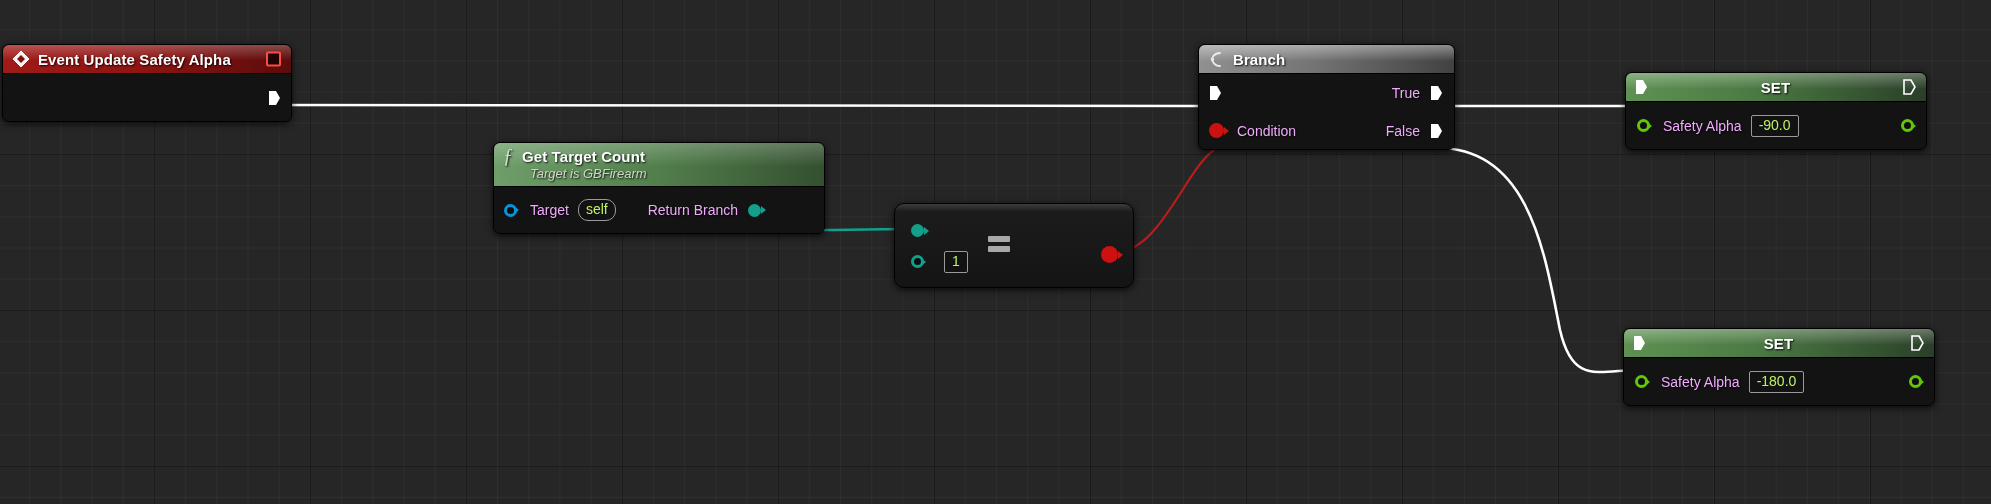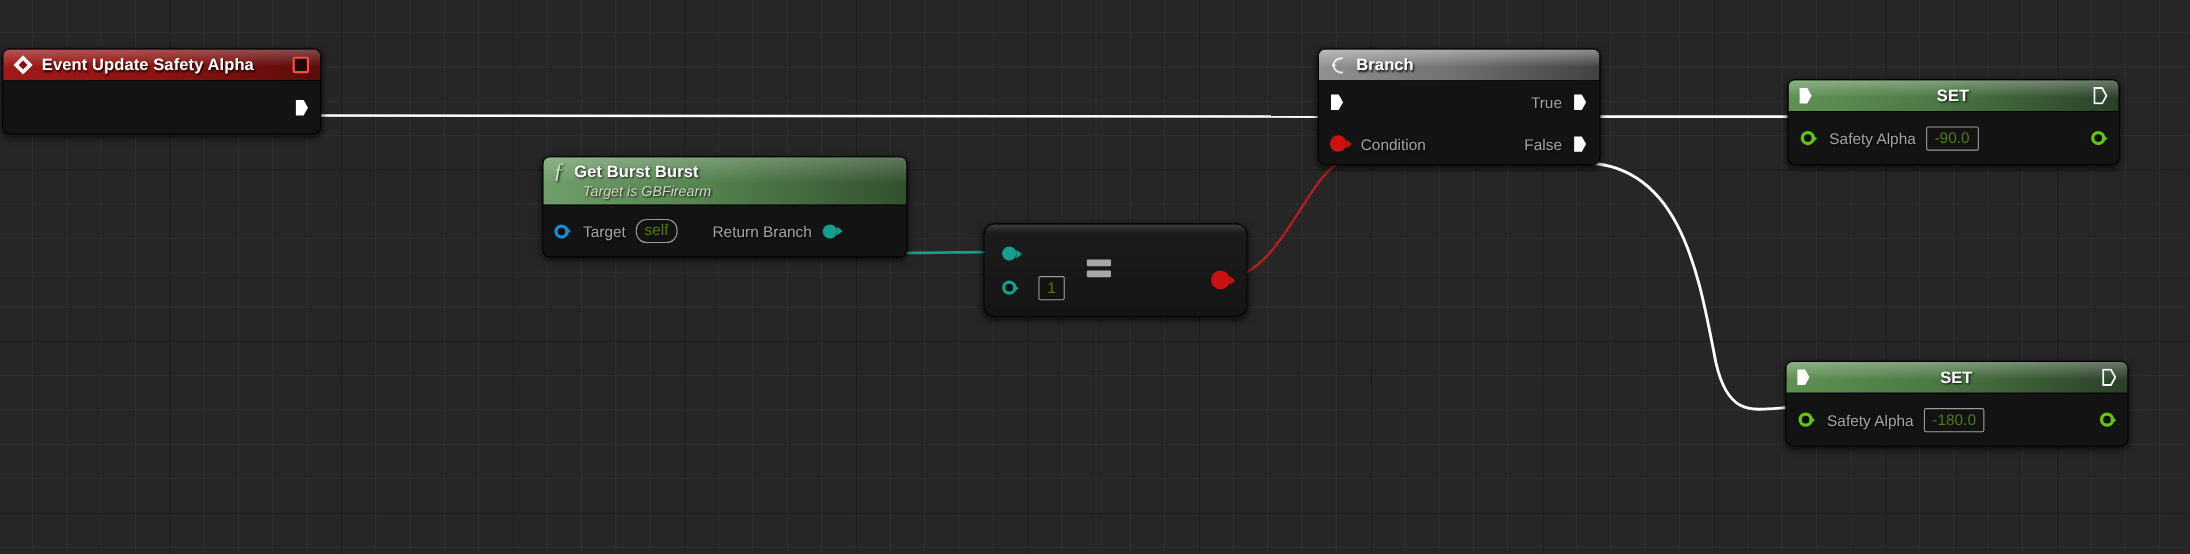--- a/index.html
+++ b/index.html
@@ -96,21 +96,21 @@
   }
 
   
   .row {
     position: relative;
     display: flex;
     align-items: center;
     height: 32px;
   }
   .row-label {
-    color: #a3a3a3;
+    color: #f0abfc;
     font-size: 14px;
     text-shadow: 1px 1px 2px rgba(0,0,0,0.9);
     white-space: nowrap;
   }
 
   
   .exec-pin {
     width: 13px; height: 16px;
     display: inline-block;
     flex: none;
@@ -133,21 +133,21 @@
   .pin-filled { background: currentColor; }
   .pin-hollow {
     background: #0d0d0d;
     border: 3px solid currentColor;
   }
 
   
   .valbox {
     border: 1px solid #9a9a9a;
     background: #121212;
-    color: #4d7c0f;
+    color: #bef264;
     font-size: 14px;
     padding: 1px 7px 2px;
     border-radius: 2px;
     line-height: 17px;
     white-space: nowrap;
   }
 
   
   .delegate-pin {
     width: 15px; height: 15px;
@@ -212,21 +212,21 @@
           <polygon points="1,1 8,1 12,8 8,15 1,15" fill="#ffffff"></polygon>
         </svg>
       </span>
     </div>
   </div>
 
   <div class="node" style="left:493px; top:142px; width:332px;">
     <div class="node-header hdr-func" style="flex-direction:column; align-items:flex-start; padding:4px 10px 5px 9px;">
       <div style="display:flex; align-items:center;">
         <span class="func-icon">ƒ</span>
-        <span class="node-title" style="margin-left:9px;">Get Burst Burst</span>
+        <span class="node-title" style="margin-left:9px;">Get Target Count</span>
       </div>
       <span class="node-sub" style="margin-left:27px; margin-top:1px;">Target is GBFirearm</span>
     </div>
     <div class="node-body" style="height:46px;">
       <div class="row" style="height:46px; padding:0 11px 0 10px;align-items:center;">
         <span class="data-pin pin-hollow" style="color:#0a93d6;"></span>
         <span class="row-label" style="margin-left:13px;">Target</span>
         <span class="valbox" style="margin-left:9px;border-radius:10px;">self</span>
         <span class="row-label" style="margin-left:32px;">Return Branch</span>
         <span class="data-pin pin-filled" style="color:#12a08c; margin-left:10px;"></span>

